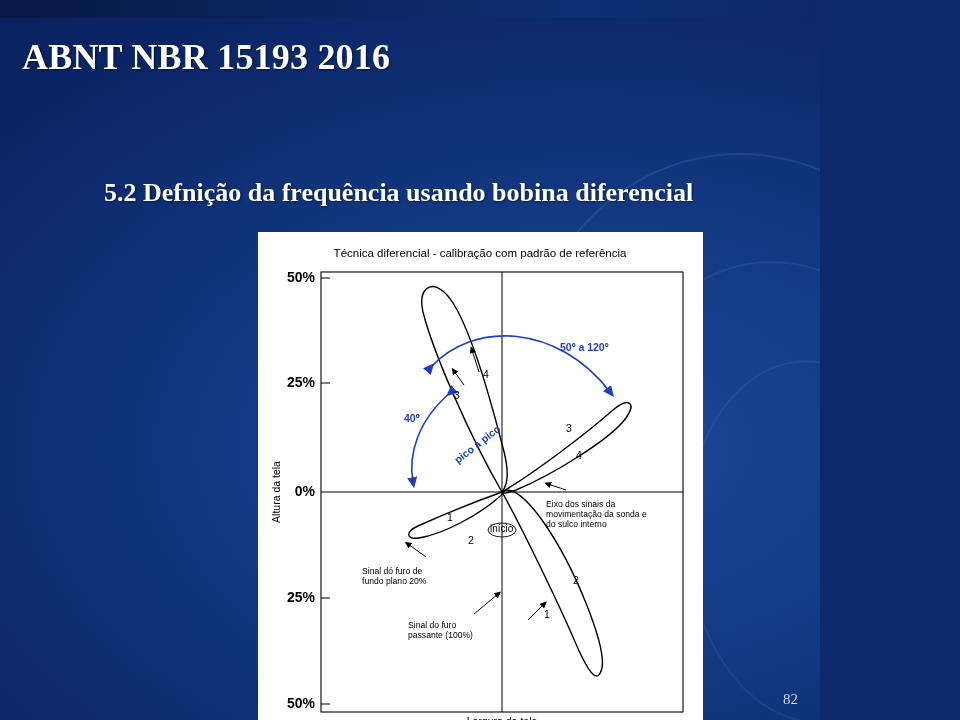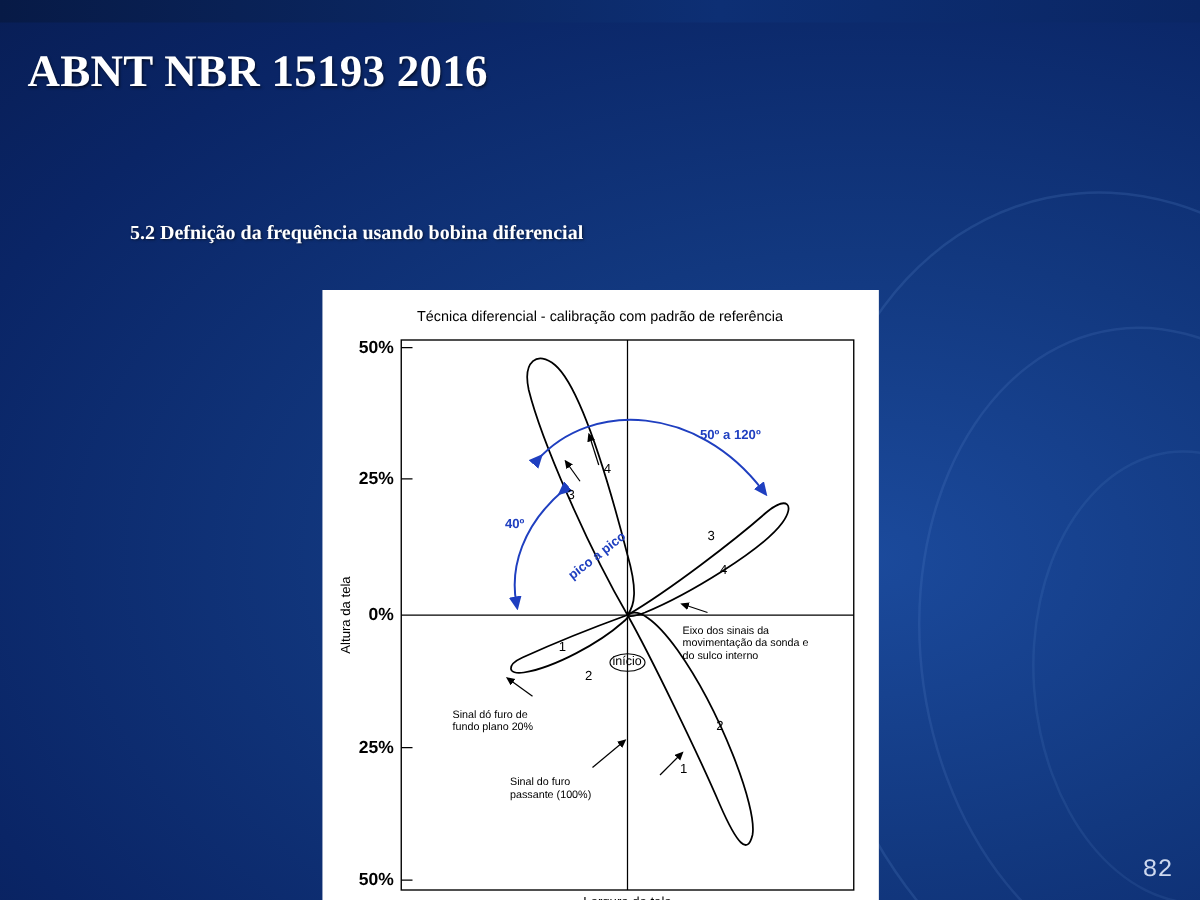--- a/index.html
+++ b/index.html
@@ -8,21 +8,21 @@
   }
   body {
     width: 960px;
     height: 720px;
     overflow: hidden;
     font-family: "Liberation Serif", serif;
     background: #0b2a6b;
   }
   .slide {
     position: relative;
-    width: 960px;
+    width: 820px;
     height: 720px;
     background:
       radial-gradient(ellipse 1100px 700px at 72% 62%, #1b4a9c 0%, #12387f 35%, #0a2566 70%, #071a4d 100%);
     overflow: hidden;
   }
   
   .swirl {
     position: absolute;
     border: 2px solid rgba(120,165,230,0.16);
     border-radius: 50%;
@@ -88,43 +88,43 @@
     font-weight: bold;
     line-height: 1.28;
     text-shadow: 1px 1px 2px rgba(0,0,0,0.5);
     font-family: "Liberation Serif", serif;
   }
   .subitem {
     position: absolute;
     left: 104px;
     top: 178px;
     color: #ffffff;
-    font-size: 16px;
+    font-size: 26px;
     font-weight: bold;
     text-shadow: 1px 1px 2px rgba(0,0,0,0.5);
     font-family: "Liberation Serif", serif;
   }
   .figure {
     position: absolute;
     left: 258px;
     top: 222px;
     width: 445px;
     height: 498px;
     background: #ffffff;
     overflow: hidden;
     margin-top: 10px;
   }
   .figure svg { display: block; }
   .pagenum {
     position: absolute;
     right: 22px;
     bottom: 12px;
     color: #cdd8ee;
-    font-size: 20px;
-    font-family: Liberation Mono, monospace;
+    font-size: 15px;
+    font-family: Liberation Serif, serif;
   }
   text { font-family: "Liberation Sans", sans-serif; }
 </style>
 </head>
 <body>
 
 <div class="slide">
 
   <div class="topbar"></div>
   <div class="swirl s1"></div>

